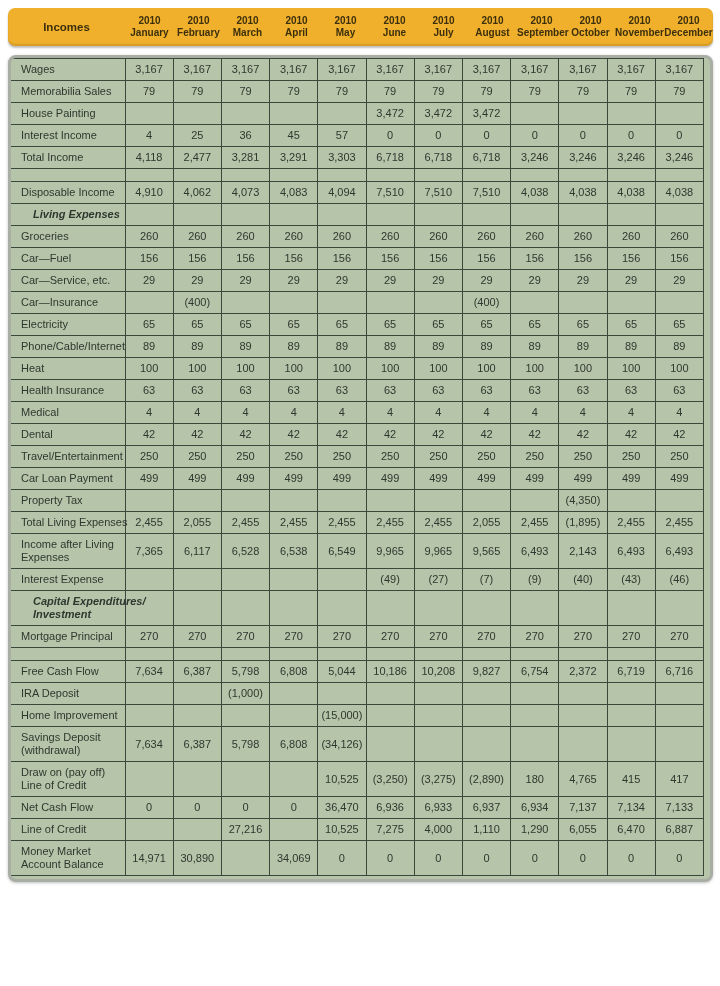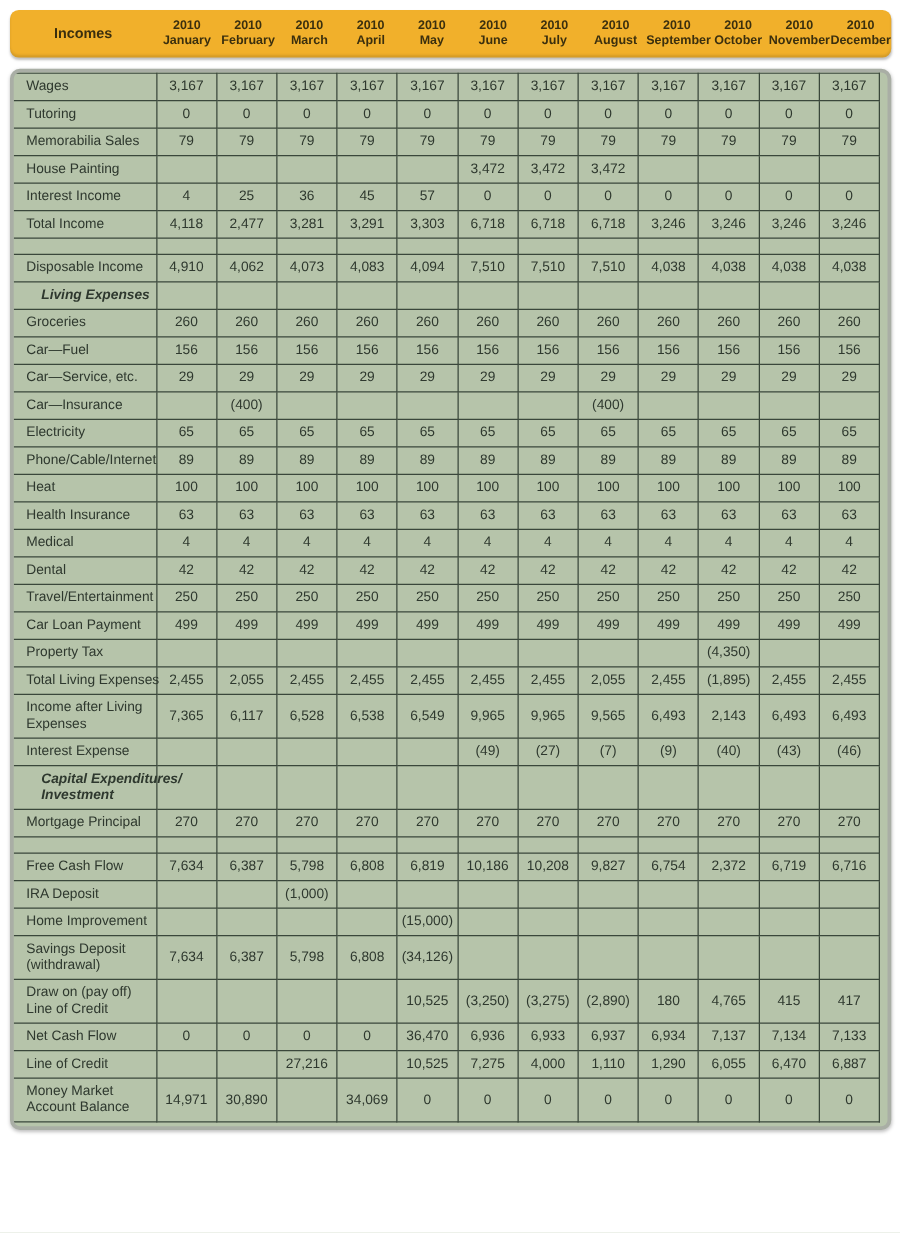--- a/index.html
+++ b/index.html
@@ -152,35 +152,20 @@
             <td class="num">3,167</td>
             <td class="num">3,167</td>
             <td class="num">3,167</td>
             <td class="num">3,167</td>
             <td class="num">3,167</td>
             <td class="num">3,167</td>
             <td class="num">3,167</td>
             <td class="num">3,167</td>
             <td class="num">3,167</td>
             <td class="num">3,167</td>
-          </tr>
-          <tr>
-            <td class="label">Tutoring</td>
-            <td class="num">0</td>
-            <td class="num">0</td>
-            <td class="num">0</td>
-            <td class="num">0</td>
-            <td class="num">0</td>
-            <td class="num">0</td>
-            <td class="num">0</td>
-            <td class="num">0</td>
-            <td class="num">0</td>
-            <td class="num">0</td>
-            <td class="num">0</td>
-            <td class="num">0</td>
           </tr>
           <tr>
             <td class="label">Memorabilia Sales</td>
             <td class="num">79</td>
             <td class="num">79</td>
             <td class="num">79</td>
             <td class="num">79</td>
             <td class="num">79</td>
             <td class="num">79</td>
             <td class="num">79</td>
@@ -566,21 +551,21 @@
             <td class="num"></td>
             <td class="num"></td>
             <td class="num"></td>
           </tr>
           <tr>
             <td class="label">Free Cash Flow</td>
             <td class="num">7,634</td>
             <td class="num">6,387</td>
             <td class="num">5,798</td>
             <td class="num">6,808</td>
-            <td class="num">6,819</td>
+            <td class="num">5,044</td>
             <td class="num">10,186</td>
             <td class="num">10,208</td>
             <td class="num">9,827</td>
             <td class="num">6,754</td>
             <td class="num">2,372</td>
             <td class="num">6,719</td>
             <td class="num">6,716</td>
           </tr>
           <tr>
             <td class="label">IRA Deposit</td>

